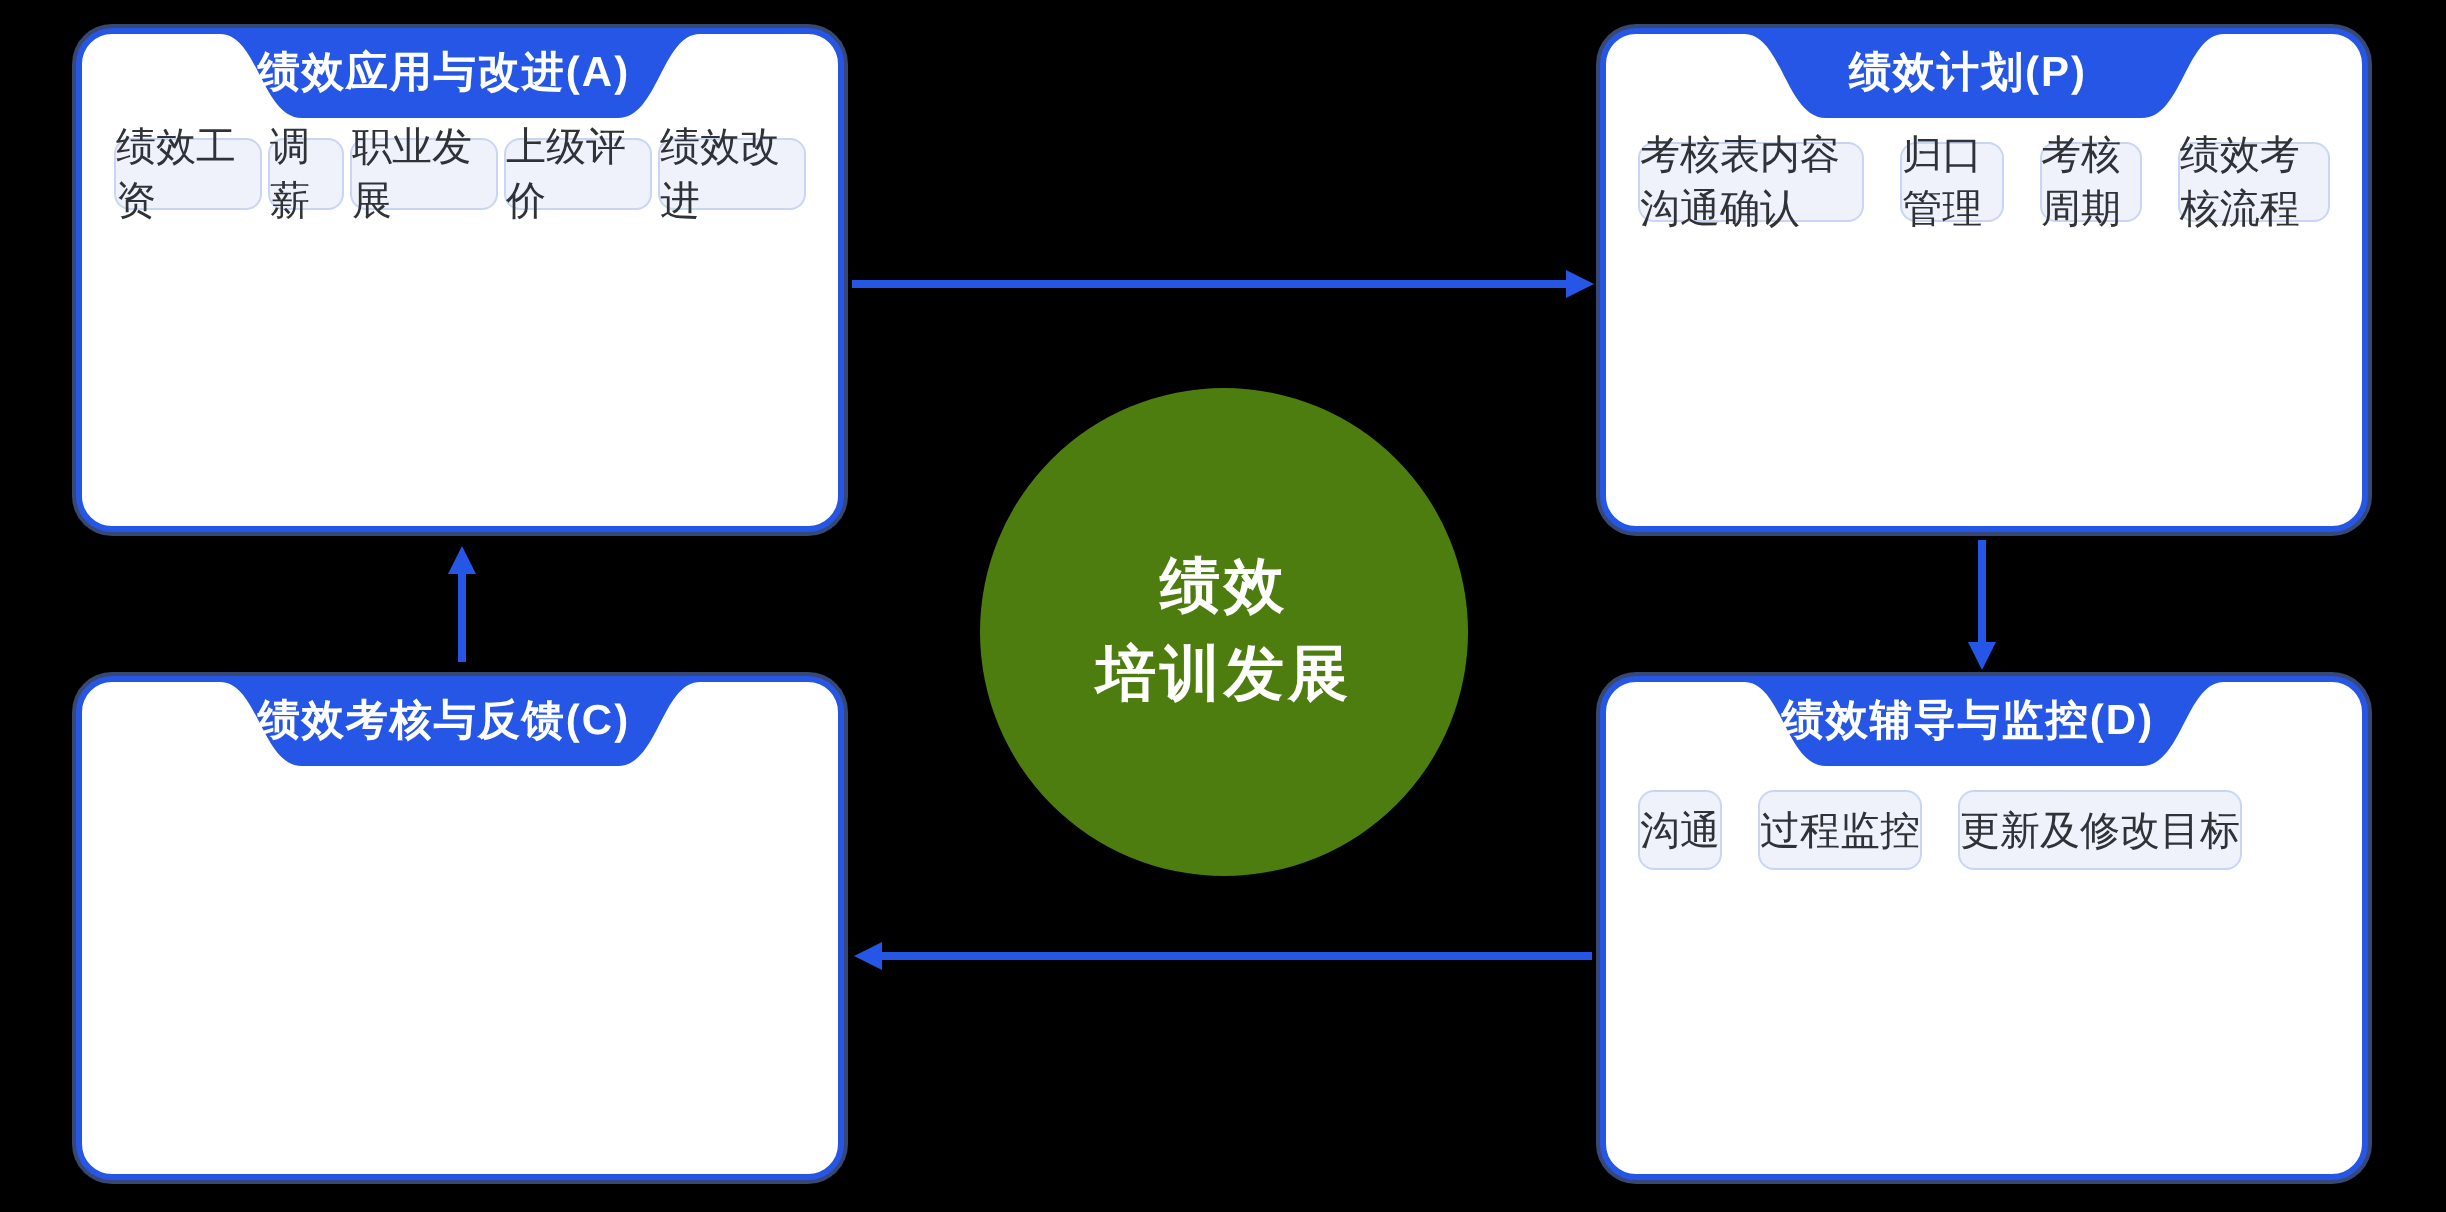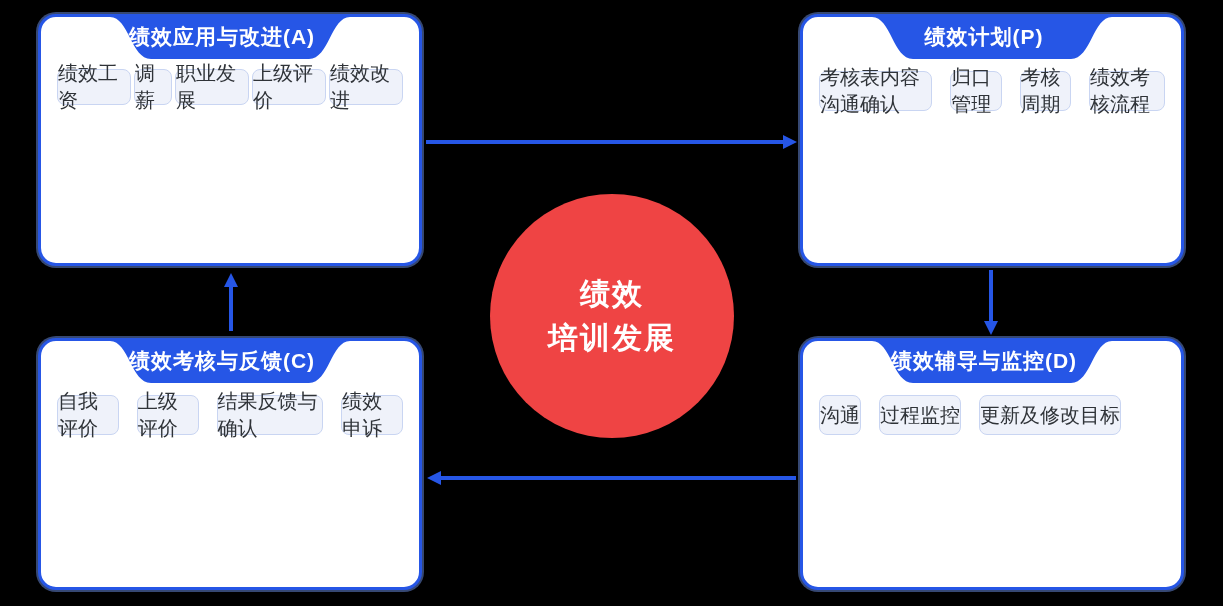--- a/index.html
+++ b/index.html
@@ -31,21 +31,21 @@
   .rows4 .item{height:40px;}
 
   #box-a{left:38px;top:14px;}
   #box-p{left:800px;top:14px;}
   #box-c{left:38px;top:338px;}
   #box-d{left:800px;top:338px;}
 
   
   .center-circle{
     position:absolute;left:490px;top:194px;width:244px;height:244px;border-radius:50%;
-    background:#ef4444;display:flex;align-items:center;justify-content:center;
+    background:#4d7c0f;display:flex;align-items:center;justify-content:center;
   }
   .center-label{
     color:#ffffff;font-size:30px;font-weight:bold;text-align:center;
     line-height:44px;letter-spacing:2px;
   }
 
   
   .arrows{position:absolute;left:0;top:0;width:1223px;height:606px;pointer-events:none;}
 </style>
 </head>
@@ -78,26 +78,20 @@
       <div class="item">考核周期</div>
       <div class="item">绩效考核流程</div>
     </div>
   </div>
 
   <div class="pbox" id="box-c">
     <svg class="tab-svg" viewBox="0 0 378 42" preserveAspectRatio="none">
       <path d="M69,0 C88,0 90,42 110,42 L268,42 C288,42 290,0 309,0 Z" fill="#2656E6"></path>
     </svg>
     <div class="tab-title">绩效考核与反馈(C)</div>
-    <div class="items rows4">
-      <div class="item">自我评价</div>
-      <div class="item">上级评价</div>
-      <div class="item">结果反馈与确认</div>
-      <div class="item">绩效申诉</div>
-    </div>
   </div>
 
   <div class="pbox" id="box-d">
     <svg class="tab-svg" viewBox="0 0 378 42" preserveAspectRatio="none">
       <path d="M69,0 C88,0 90,42 110,42 L268,42 C288,42 290,0 309,0 Z" fill="#2656E6"></path>
     </svg>
     <div class="tab-title">绩效辅导与监控(D)</div>
     <div class="items rows4">
       <div class="item">沟通</div>
       <div class="item">过程监控</div>

